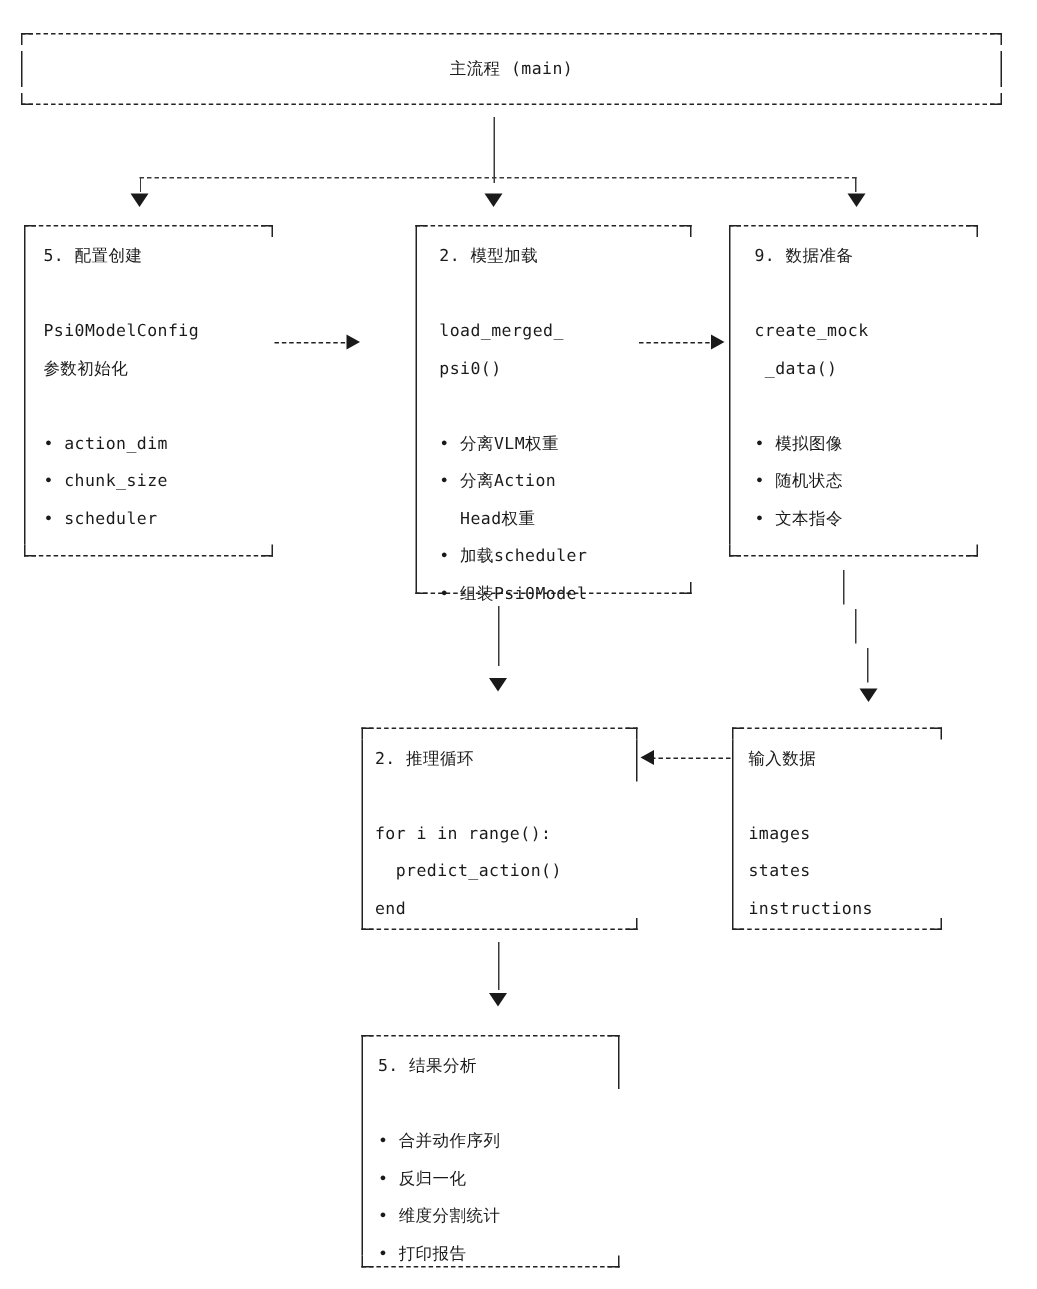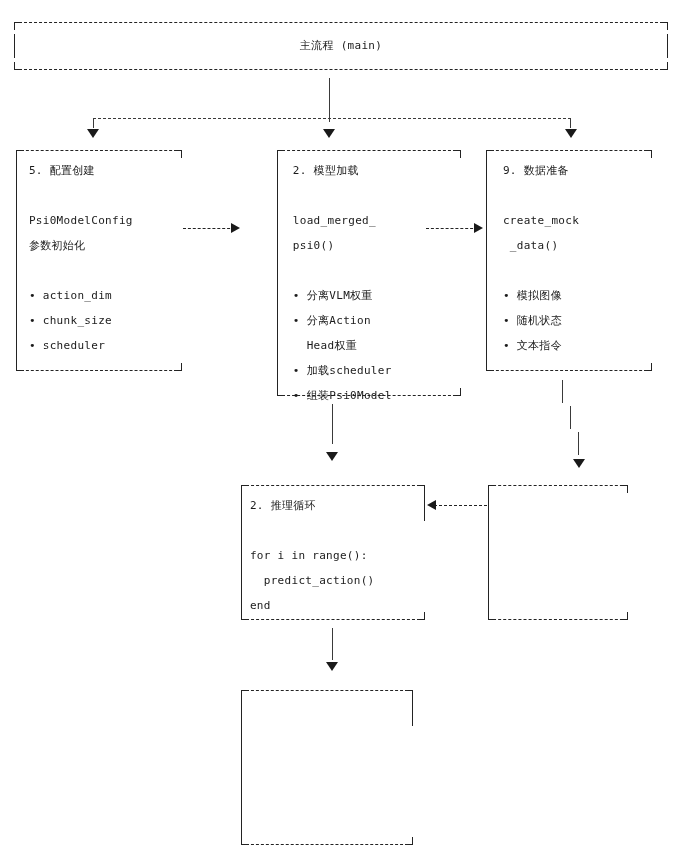--- a/index.html
+++ b/index.html
@@ -227,29 +227,40 @@
   <div class="arrow-left" style="left:427px; top:500px;"></div>
 
   <div class="box" style="left:488px; top:485px; width:140px; height:135px;">
     <div class="box-top"></div>
     <div class="box-bottom"></div>
     <div class="corner tl" style="left:0; top:0;"></div>
     <div class="corner tr" style="right:0; top:0;"></div>
     <div class="corner bl" style="left:0; bottom:0;"></div>
     <div class="corner br" style="right:0; bottom:0;"></div>
     <div class="edge-v" style="left:0; top:8px; height:119px;"></div>
+    <div class="box-text" style="left:4px; top:8px;"> 输入数据     
+             
+ images       
+ states       
+ instructions</div>
   </div>
 
   <div class="conn-v" style="left:332px; top:628px; height:32px;"></div>
   <div class="arrow-down" style="left:326px; top:662px;"></div>
 
   <div class="box" style="left:241px; top:690px; width:172px; height:155px;">
     <div class="box-top"></div>
     <div class="box-bottom"></div>
     <div class="corner tl" style="left:0; top:0;"></div>
     <div class="corner tr" style="right:0; top:0;"></div>
     <div class="corner bl" style="left:0; bottom:0;"></div>
     <div class="corner br" style="right:0; bottom:0;"></div>
     <div class="edge-v" style="left:0; top:8px; height:139px;"></div>
     <div class="edge-v" style="right:0; top:8px; height:28px;"></div>
+    <div class="box-text" style="left:4px; top:8px;"> 5. 结果分析     
+                
+ • 合并动作序列   
+ • 反归一化      
+ • 维度分割统计   
+ • 打印报告      </div>
   </div>
 
 </div>
 
 </body></html>

